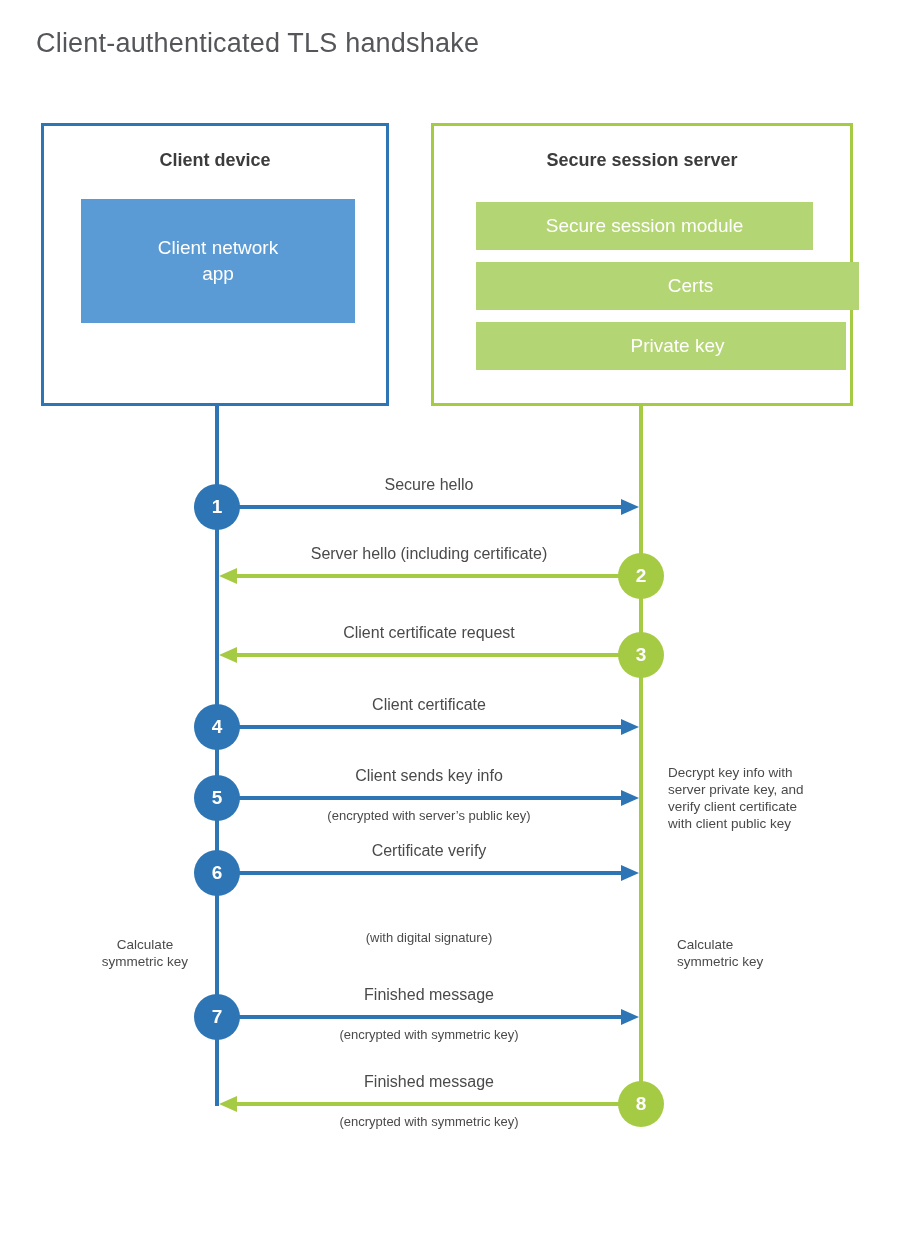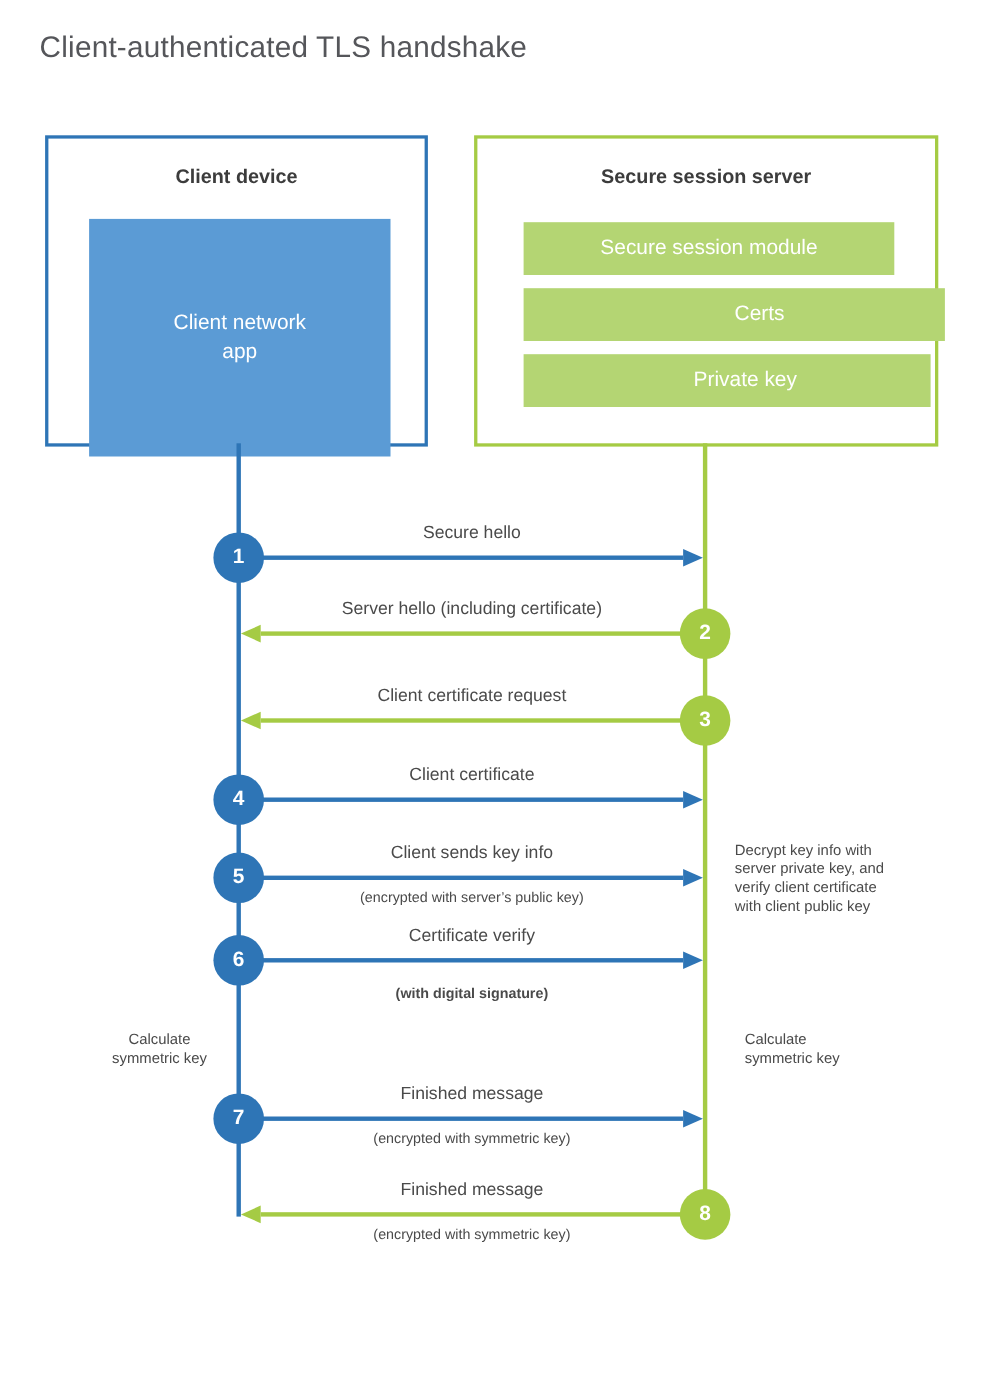--- a/index.html
+++ b/index.html
@@ -12,21 +12,21 @@
   .stage{position:relative;width:900px;height:1256px;background:#fff;overflow:hidden;border-radius:20px;}
 
   .page-title{position:absolute;left:36px;top:28px;margin:0;font-size:27px;font-weight:400;color:var(--title);letter-spacing:.2px;}
 
   
   .actor-box{position:absolute;top:123px;height:277px;background:#fff;border:3px solid;box-sizing:content-box;}
   .client-box{left:41px;width:342px;border-color:var(--blue);}
   .server-box{left:431px;width:416px;border-color:var(--green);}
   .box-title{margin-top:24px;text-align:center;font-size:18px;font-weight:700;color:var(--box-title);}
 
-  .client-inner{position:absolute;left:37px;top:73px;width:274px;height:216px;background:var(--blue-fill);
+  .client-inner{position:absolute;left:37px;top:73px;width:274px;height:124px;background:var(--blue-fill);
     display:flex;align-items:center;justify-content:center;text-align:center;color:#fff;font-size:19px;line-height:26px;white-space:pre-line;}
 
   .server-bar{position:absolute;left:42px;width:337px;height:48px;background:var(--green-fill);
     display:flex;align-items:center;justify-content:center;color:#fff;font-size:19px;}
   .bar-1{top:76px;} .bar-2{top:136px;padding-left:46px;} .bar-3{top:196px;padding-left:33px;}
 
   
   .vline{position:absolute;width:4px;top:403px;}
   .vline.blue{left:215px;height:703px;background:var(--blue);}
   .vline.green{left:639px;height:701px;background:var(--green);}
@@ -108,21 +108,21 @@
         <span>4</span>
       </div>
       <div class="msg-label" style="top: 766px;">Client sends key info</div>
       <div class="msg-sublabel" style="top: 808px;">(encrypted with server’s public key)</div>
       <div class="msg-line blue-bg" style="top: 796px; left: 217px; width: 404px;"></div>
       <div class="arrow-head head-right" style="top: 790px; left: 621px;"></div>
       <div class="step-circle circle-blue" style="left: 194px; top: 775px;">
         <span>5</span>
       </div>
       <div class="msg-label" style="top: 841px;">Certificate verify</div>
-      <div class="msg-sublabel" style="top: 895px; font-weight: bold;">(with digital signature)</div>
+      <div class="msg-sublabel" style="top: 930px;">(with digital signature)</div>
       <div class="msg-line blue-bg" style="top: 871px; left: 217px; width: 404px;"></div>
       <div class="arrow-head head-right" style="top: 865px; left: 621px;"></div>
       <div class="step-circle circle-blue" style="left: 194px; top: 850px;">
         <span>6</span>
       </div>
       <div class="msg-label" style="top: 985px;">Finished message</div>
       <div class="msg-sublabel" style="top: 1027px;">(encrypted with symmetric key)</div>
       <div class="msg-line blue-bg" style="top: 1015px; left: 217px; width: 404px;"></div>
       <div class="arrow-head head-right" style="top: 1009px; left: 621px;"></div>
       <div class="step-circle circle-blue" style="left: 194px; top: 994px;">

